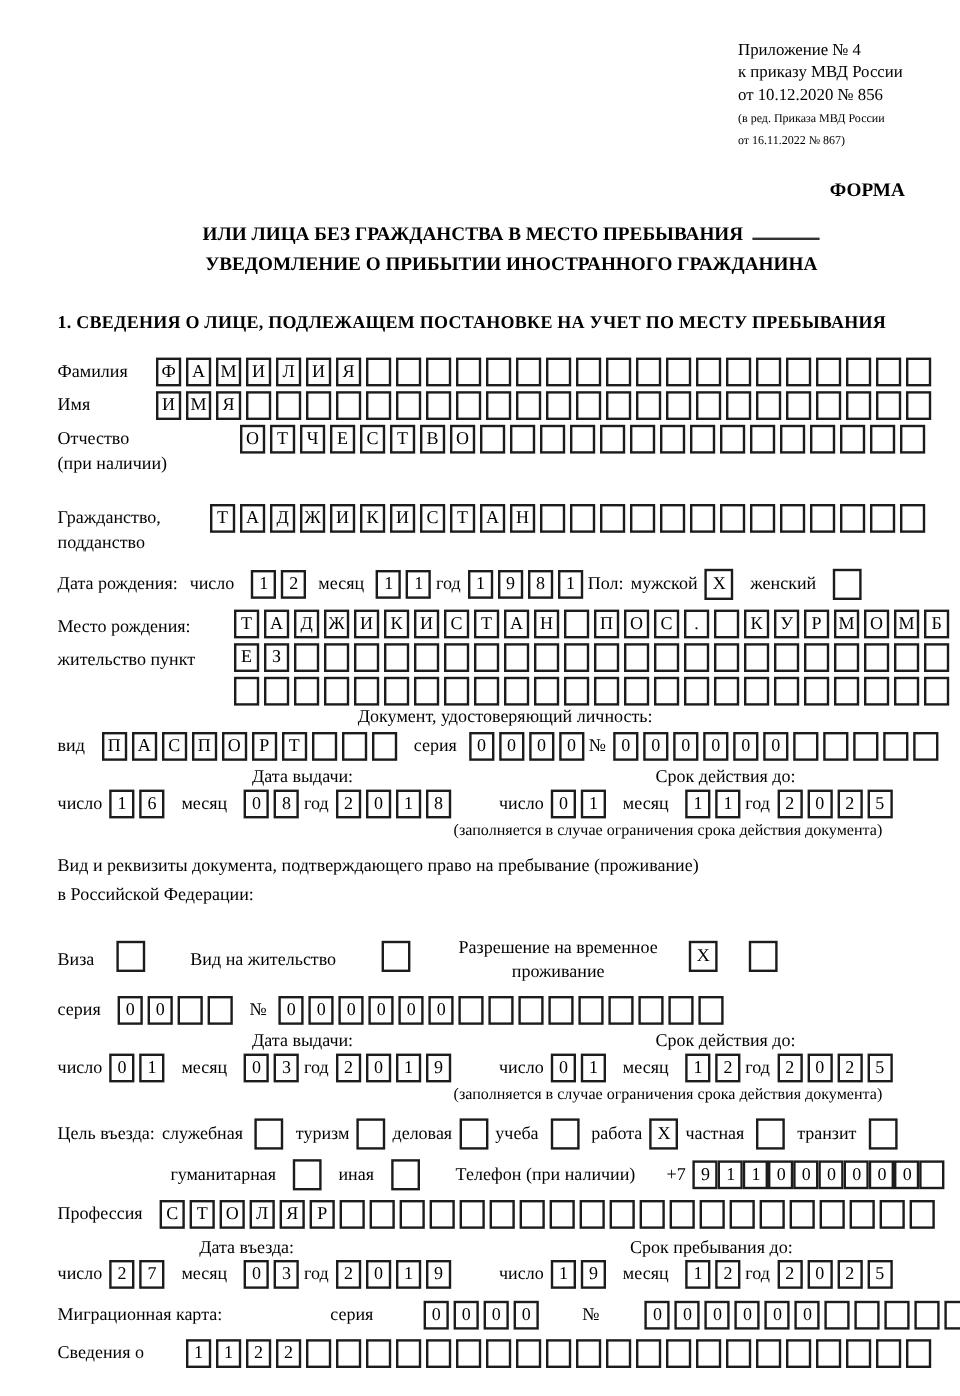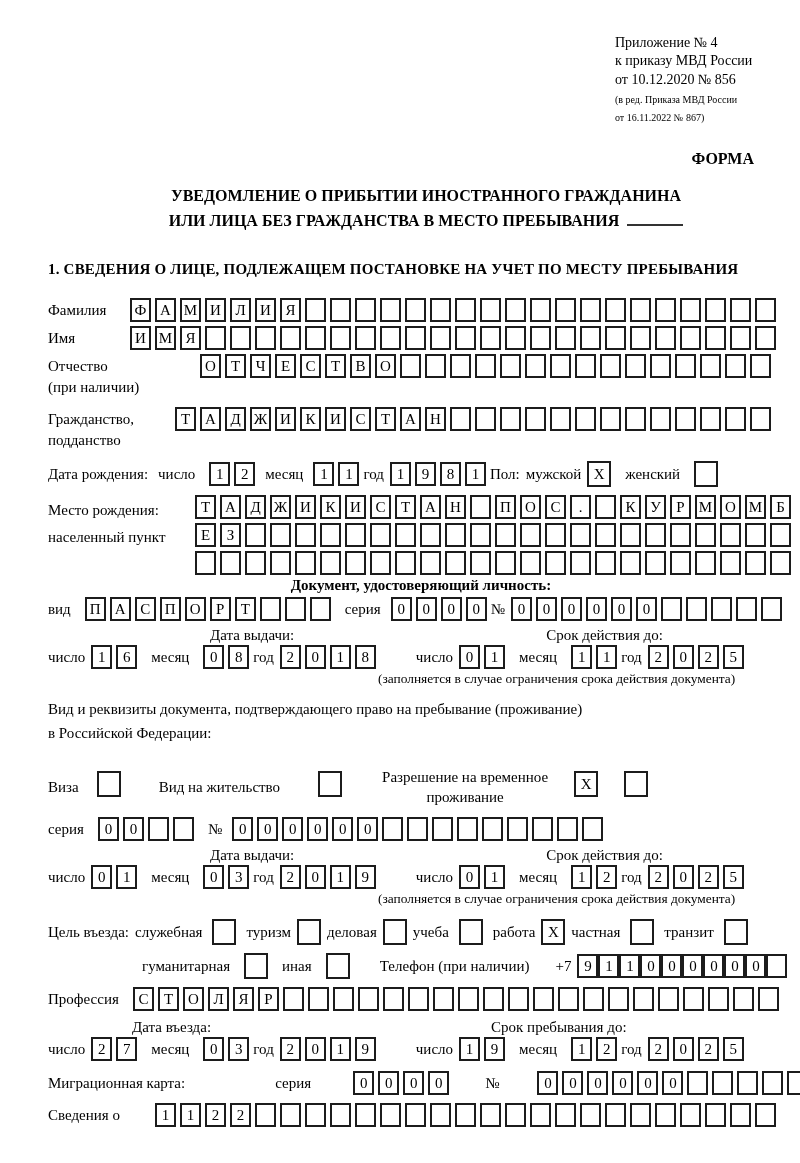--- a/index.html
+++ b/index.html
@@ -28,21 +28,21 @@
     display:inline-flex; align-items:center; justify-content:center;
     width:21px; height:24px; border:2px solid #1c1c1c; margin-right:4px;
     font-size:15px; background:#fff;
   }
   .big .cell { width:24px; height:26px; }
   .rowgap { margin-top:4px; }
 
   .w82 { width:82px; } .w152 { width:152px; } .w127 { width:127px; } .w147 { width:147px; }
   .w85 { width:85px; }
 
-  .center-b { text-align:center; font-weight:bold; font-size:15px; margin-top:8px; }
+  .center-b { text-align:center; font-weight:normal; font-size:15px; margin-top:8px; }
 
   .caprow { display:flex; font-size:15px; margin-top:6px; }
   .note { font-size:13.4px; margin-top:2px; margin-left:330px; }
   .mlaut { margin-left:36px; }
 
   .permitrow { display:flex; align-items:center; margin-top:16px;gap:12px; }
   .pl { padding-top:6px; }
   .plc { text-align:center; line-height:20px; padding-top:6px; }
 
   .purpose { display:flex; align-items:center; margin-top:12px; white-space:nowrap; }
@@ -58,22 +58,22 @@
     <div>Приложение № 4</div>
     <div>к приказу МВД России</div>
     <div>от 10.12.2020 № 856</div>
     <div class="h2">(в ред. Приказа МВД России</div>
     <div class="h2">от 16.11.2022 № 867)</div>
   </div>
 
   <div class="forma">ФОРМА</div>
 
   <div class="title">
+    <div><span>ИЛИ ЛИЦА БЕЗ ГРАЖДАНСТВА В МЕСТО ПРЕБЫВАНИЯ</span><span class="blank"></span></div>
     <div>УВЕДОМЛЕНИЕ О ПРИБЫТИИ ИНОСТРАННОГО ГРАЖДАНИНА</div>
-    <div><span>ИЛИ ЛИЦА БЕЗ ГРАЖДАНСТВА В МЕСТО ПРЕБЫВАНИЯ</span><span class="blank"></span></div>
   </div>
 
   <div class="sec">1. СВЕДЕНИЯ О ЛИЦЕ, ПОДЛЕЖАЩЕМ ПОСТАНОВКЕ НА УЧЕТ ПО МЕСТУ ПРЕБЫВАНИЯ</div>
 
   <div class="frow" style="margin-top:20px;">
     <span class="lbl w82">Фамилия</span>
     <span class="boxes">
         <span class="cell">Ф</span>
         <span class="cell">А</span>
         <span class="cell">М</span>
@@ -160,21 +160,21 @@
         <span class="cell"></span>
         <span class="cell"></span>
         <span class="cell"></span>
         <span class="cell"></span>
         <span class="cell"></span>
         <span class="cell"></span>
         <span class="cell"></span>
       </span>
   </div>
 
-  <div class="frow" style="margin-top:9px;">
+  <div class="frow" style="margin-top:22px;">
     <span class="lbl w127">
       <span class="lbl2" style="display:block">Гражданство,</span>
       <span class="lbl2" style="display:block">подданство</span>
     </span>
     <span class="boxes">
         <span class="cell">Т</span>
         <span class="cell">А</span>
         <span class="cell">Д</span>
         <span class="cell">Ж</span>
         <span class="cell">И</span>
@@ -226,21 +226,21 @@
       </span>
     <span class="gap10">женский</span>
     <span class="boxes big gap14">
         <span class="cell"></span>
       </span>
   </div>
 
   <div class="frow" style="margin-top:8px;">
     <span class="lbl w147">
       <span class="lbl2" style="display:block; line-height:27px;">Место рождения:</span>
-      <span class="lbl2" style="display:block; line-height:27px;">населенный пункт</span>
+      <span class="lbl2" style="display:block; line-height:27px;">жительство пункт</span>
     </span>
     <span>
       <span class="boxes" style="display:flex">
           <span class="cell">Т</span>
           <span class="cell">А</span>
           <span class="cell">Д</span>
           <span class="cell">Ж</span>
           <span class="cell">И</span>
           <span class="cell">К</span>
           <span class="cell">И</span>
@@ -576,21 +576,21 @@
         <span class="cell"></span>
         <span class="cell"></span>
         <span class="cell"></span>
         <span class="cell"></span>
         <span class="cell"></span>
         <span class="cell"></span>
       </span>
   </div>
 
   <div class="caprow" style="margin-top:8px;">
-    <span style="margin-left:84px;">Дата въезда:</span>
+    <span style="margin-left:118px;">Дата въезда:</span>
     <span style="margin-left:280px;">Срок пребывания до:</span>
   </div>
 
   <div class="frow" style="margin-top:1px; align-items:center;">
     <span>число</span>
     <span class="boxes gap6">
         <span class="cell">2</span>
         <span class="cell">7</span>
       </span>
     <span class="gap10">месяц</span>

